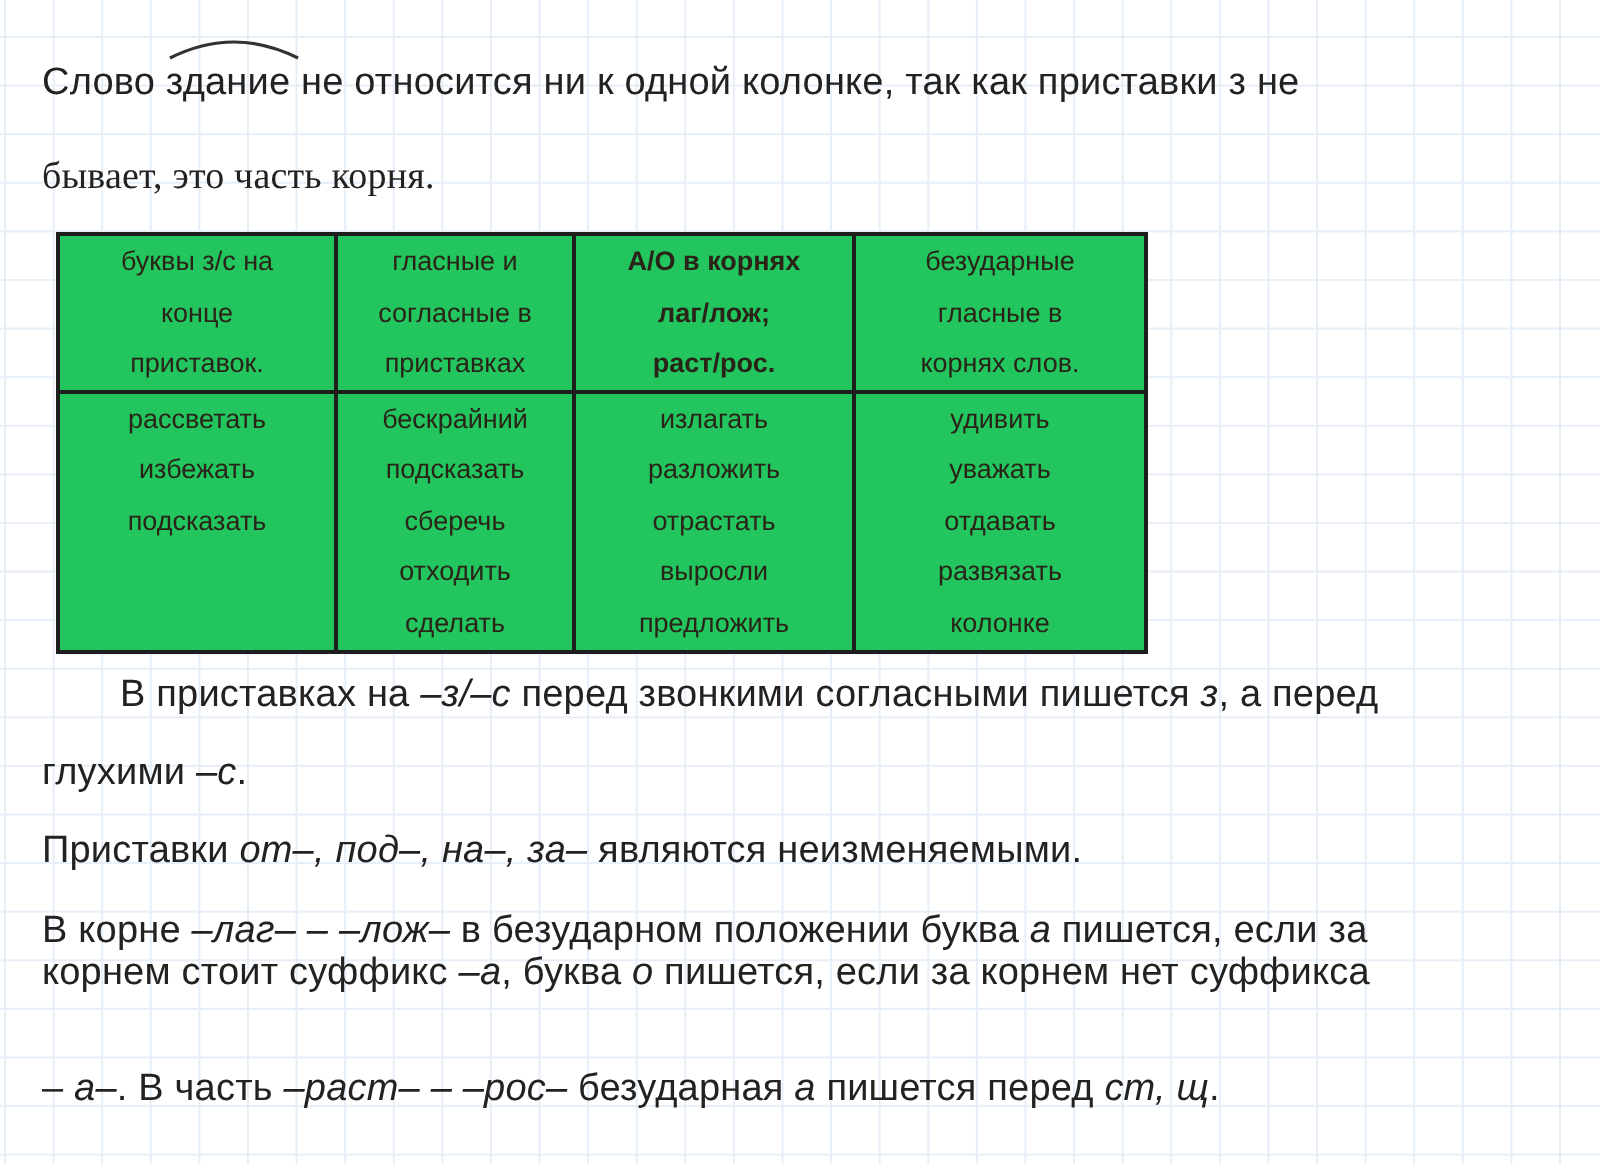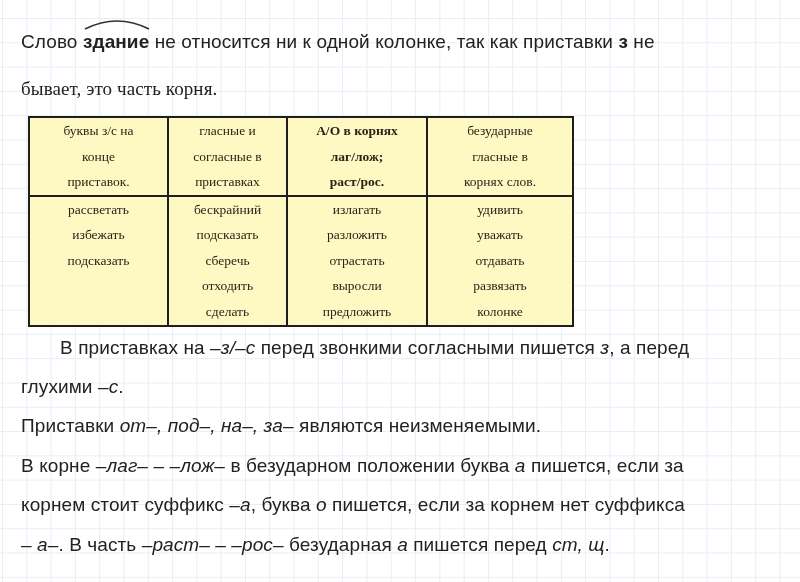--- a/index.html
+++ b/index.html
@@ -11,32 +11,32 @@
       linear-gradient(to bottom, #e6eef8 1px, transparent 1px);
     background-size: 24.3px 24.3px;
     background-position: 2px 18px;
     font-family: "Liberation Sans", sans-serif;
     color: #222222;
   }
   .line {
     position: absolute; left: 21px; font-size: 19px; white-space: nowrap;
     letter-spacing: 0.1px;
   }
-  .bold { font-weight: bold; }
+  .bold { font-weight: normal; }
   .it { font-style: italic; }
   .arc-word { position: relative; display: inline-block; }
   .arc {
     position: absolute; left: 0px; top: -14px; width: 68px; height: 14px;
   }
   table.grid {
     position: absolute; left: 28px; top: 116px;
     border-collapse: collapse;
-    font-family: Liberation Serif, serif;
+    font-family: Liberation Sans, sans-serif;
     font-size: 13.5px; color: #2a2418;
-    background: #fef9c3;
+    background: #22c55e;
   }
   table.grid td {
     border: 2px solid #1e1e1e;
     text-align: center; vertical-align: top;
     padding: 0; line-height: 25.5px;
   }
   table.grid tr.head td { height: 76px; }
   table.grid tr.body td { height: 128px; }
   .c1 { width: 137px; } .c2 { width: 117px; } .c3 { width: 138px; } .c4 { width: 144px; }
   .cell-line { display: block; white-space: nowrap; }
@@ -113,18 +113,18 @@
 </div>
 <div class="line" style="top:376px;">
   <span>глухими </span><span class="it">–с</span><span>.</span>
 </div>
 <div class="line" style="top:415px;">
   <span>Приставки </span><span class="it">от–, под–, на–, за–</span><span> являются неизменяемыми.</span>
 </div>
 <div class="line" style="top:455px;">
   <span>В корне </span><span class="it">–лаг– – –лож–</span><span> в безударном положении буква </span><span class="it">а</span><span> пишется, если за</span>
 </div>
-<div class="line" style="top:494px;text-align:center;">
+<div class="line" style="top:476px;text-align:center;">
   <span>корнем стоит суффикс </span><span class="it">–а</span><span>, буква </span><span class="it">о</span><span> пишется, если за корнем нет суффикса</span>
 </div>
 <div class="line" style="top:534px;">
   <span>– </span><span class="it">а–</span><span>. В часть </span><span class="it">–раст– – –рос–</span><span> безударная </span><span class="it">а</span><span> пишется перед </span><span class="it">ст, щ</span><span>.</span>
 </div>
 
 </body></html>

